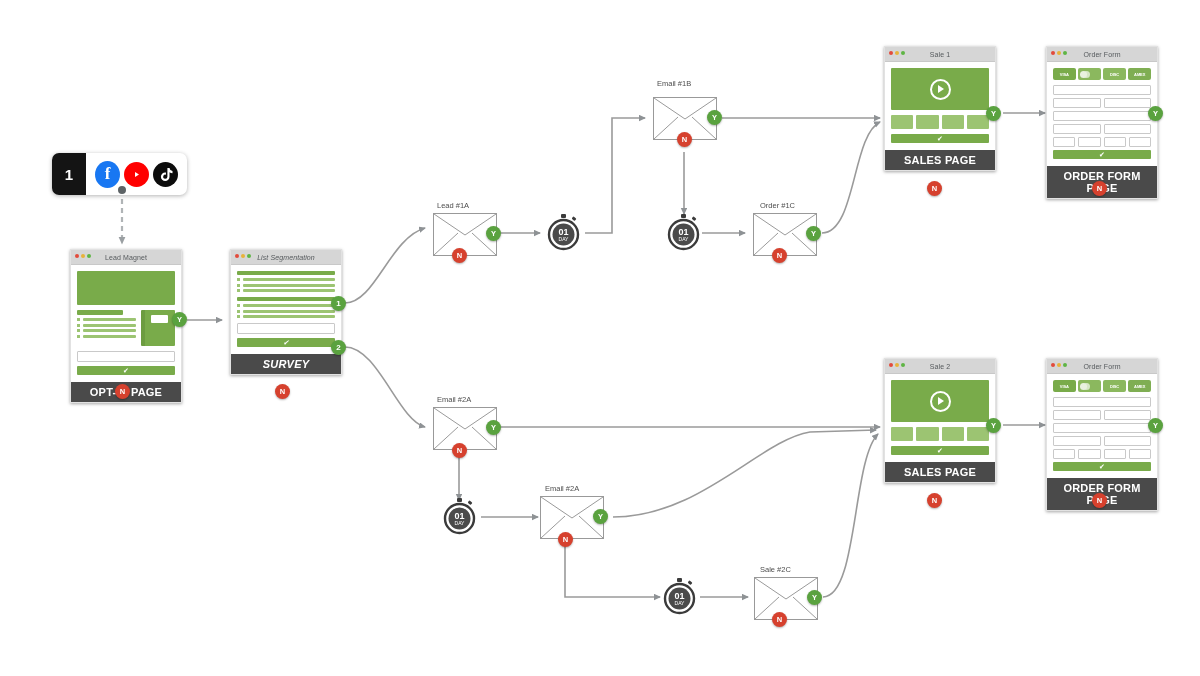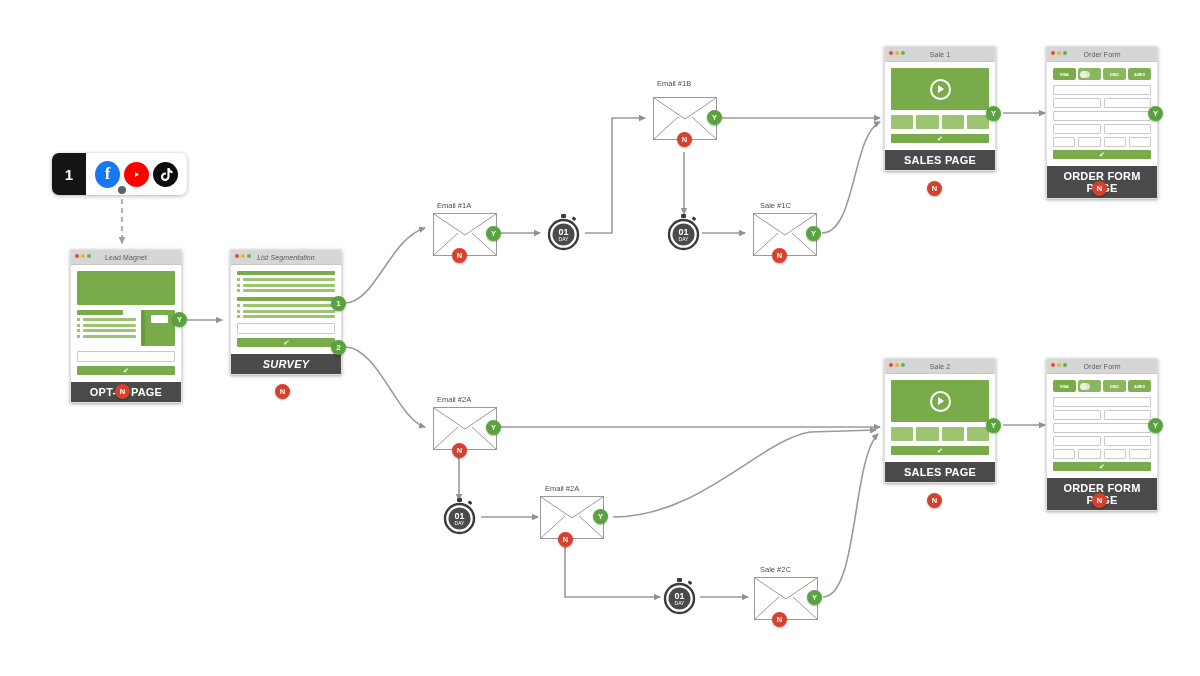--- a/index.html
+++ b/index.html
@@ -266,21 +266,21 @@
       <div class="g-input"></div>
       <div style="height:4px"></div>
       <div class="g-cta">✔</div>
     </div>
     <div class="win-foot">SURVEY</div>
   </div>
   <div class="badge num" style="left:331px;top:296px;">1</div>
   <div class="badge num" style="left:331px;top:340px;">2</div>
   <div class="badge n" style="left:275px;top:384px;">N</div>
 
-  <div class="email-label" style="left:437px;top:201px;">Email #1A</div>
+  <div class="email-label" style="left:437px;top:201px;">Lead #1A</div>
   <div class="email" style="left:433px;top:213px;">
     <svg viewBox="0 0 62 41" preserveAspectRatio="none">
       <path d="M0,0 L31,21 L62,0" fill="none" stroke="#9a9a9a" stroke-width="1"></path>
       <path d="M0,41 L24,19 M62,41 L38,19" fill="none" stroke="#9a9a9a" stroke-width="1"></path>
     </svg>
   </div>
   <div class="badge y" style="left:486px;top:226px;">Y</div>
   <div class="badge n" style="left:452px;top:248px;">N</div>
 
   <div class="timer" style="left:545px;top:214px;">
@@ -308,21 +308,21 @@
     <svg viewBox="0 0 37 37">
       <rect x="16" y="0" width="5" height="4" rx="1" fill="#3b3b3b"></rect>
       <rect x="27.5" y="3" width="4" height="3" rx="1" fill="#3b3b3b" transform="rotate(40 29 4)"></rect>
       <circle cx="18.5" cy="20.5" r="14.5" fill="none" stroke="#3b3b3b" stroke-width="2.4"></circle>
       <circle cx="18.5" cy="20.5" r="11" fill="#4a4a4a"></circle>
       <text x="18.5" y="21" text-anchor="middle" font-size="9" font-weight="bold" fill="#ffffff" font-family="Liberation Sans, sans-serif">01</text>
       <text x="18.5" y="27" text-anchor="middle" font-size="5" fill="#ffffff" font-family="Liberation Sans, sans-serif">DAY</text>
     </svg>
   </div>
 
-  <div class="email-label" style="left:760px;top:201px;">Sale #1C</div>
+  <div class="email-label" style="left:760px;top:201px;">Order #1C</div>
   <div class="email" style="left:753px;top:213px;">
     <svg viewBox="0 0 62 41" preserveAspectRatio="none">
       <path d="M0,0 L31,21 L62,0" fill="none" stroke="#9a9a9a" stroke-width="1"></path>
       <path d="M0,41 L24,19 M62,41 L38,19" fill="none" stroke="#9a9a9a" stroke-width="1"></path>
     </svg>
   </div>
   <div class="badge y" style="left:806px;top:226px;">Y</div>
   <div class="badge n" style="left:772px;top:248px;">N</div>
 
   <div class="winbox" style="left:884px;top:46px;">

